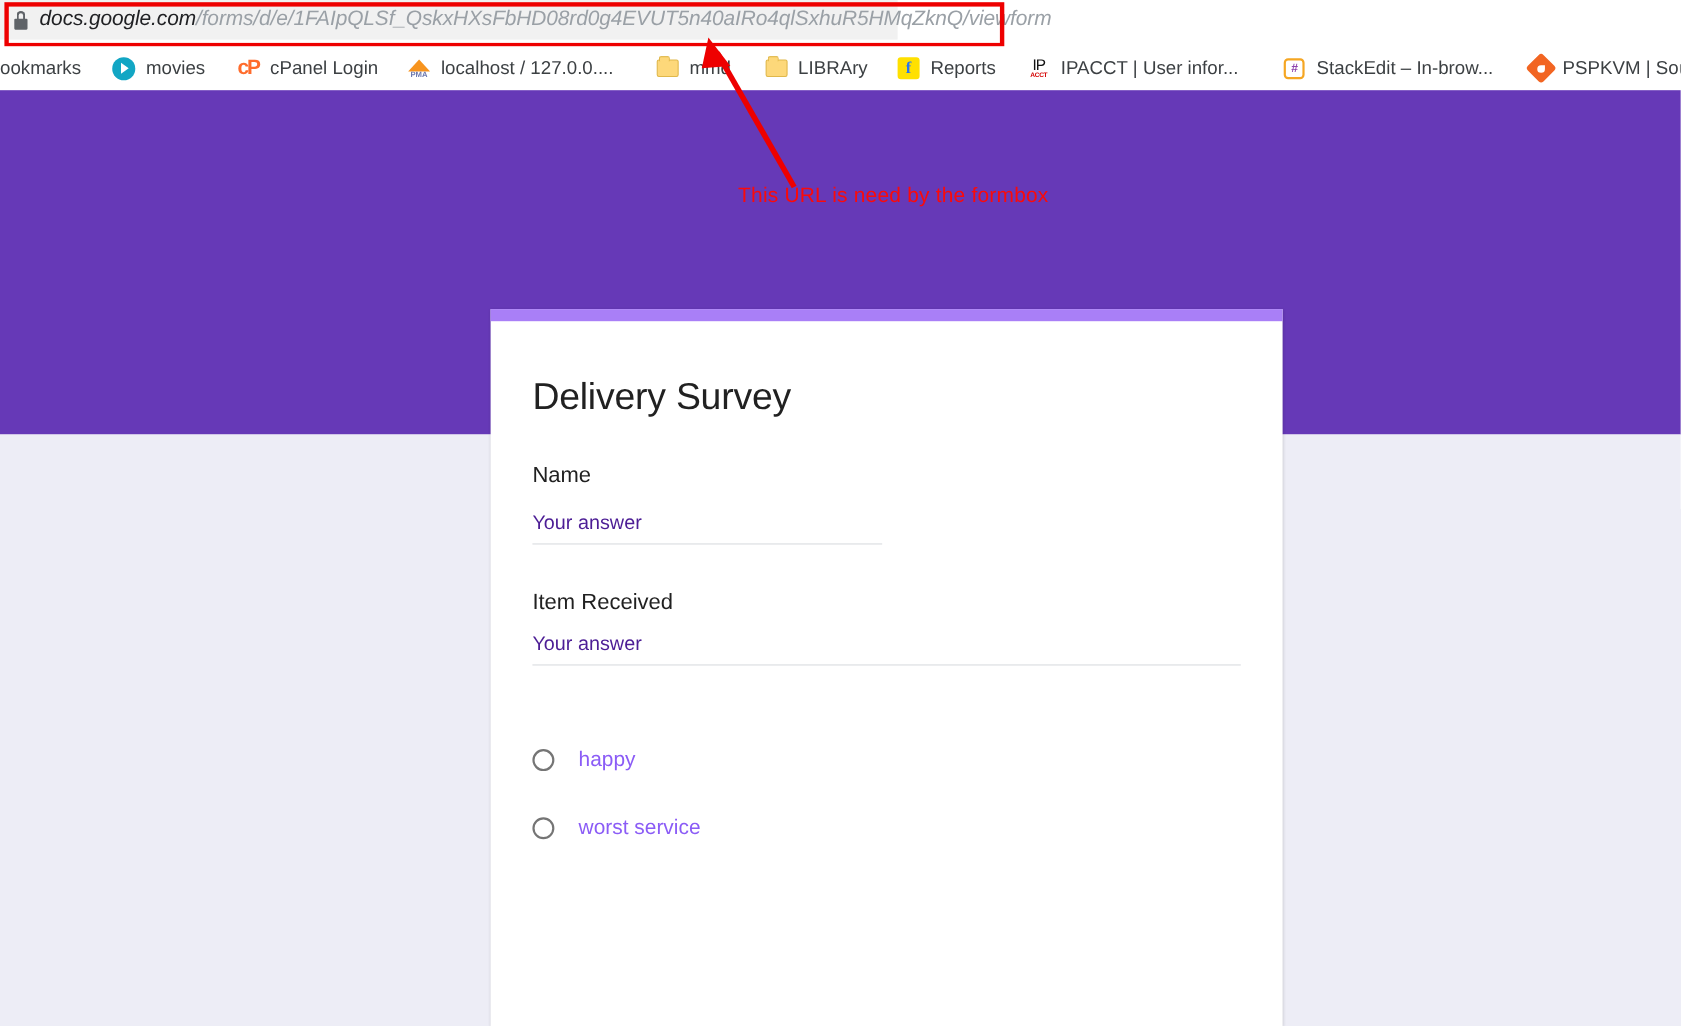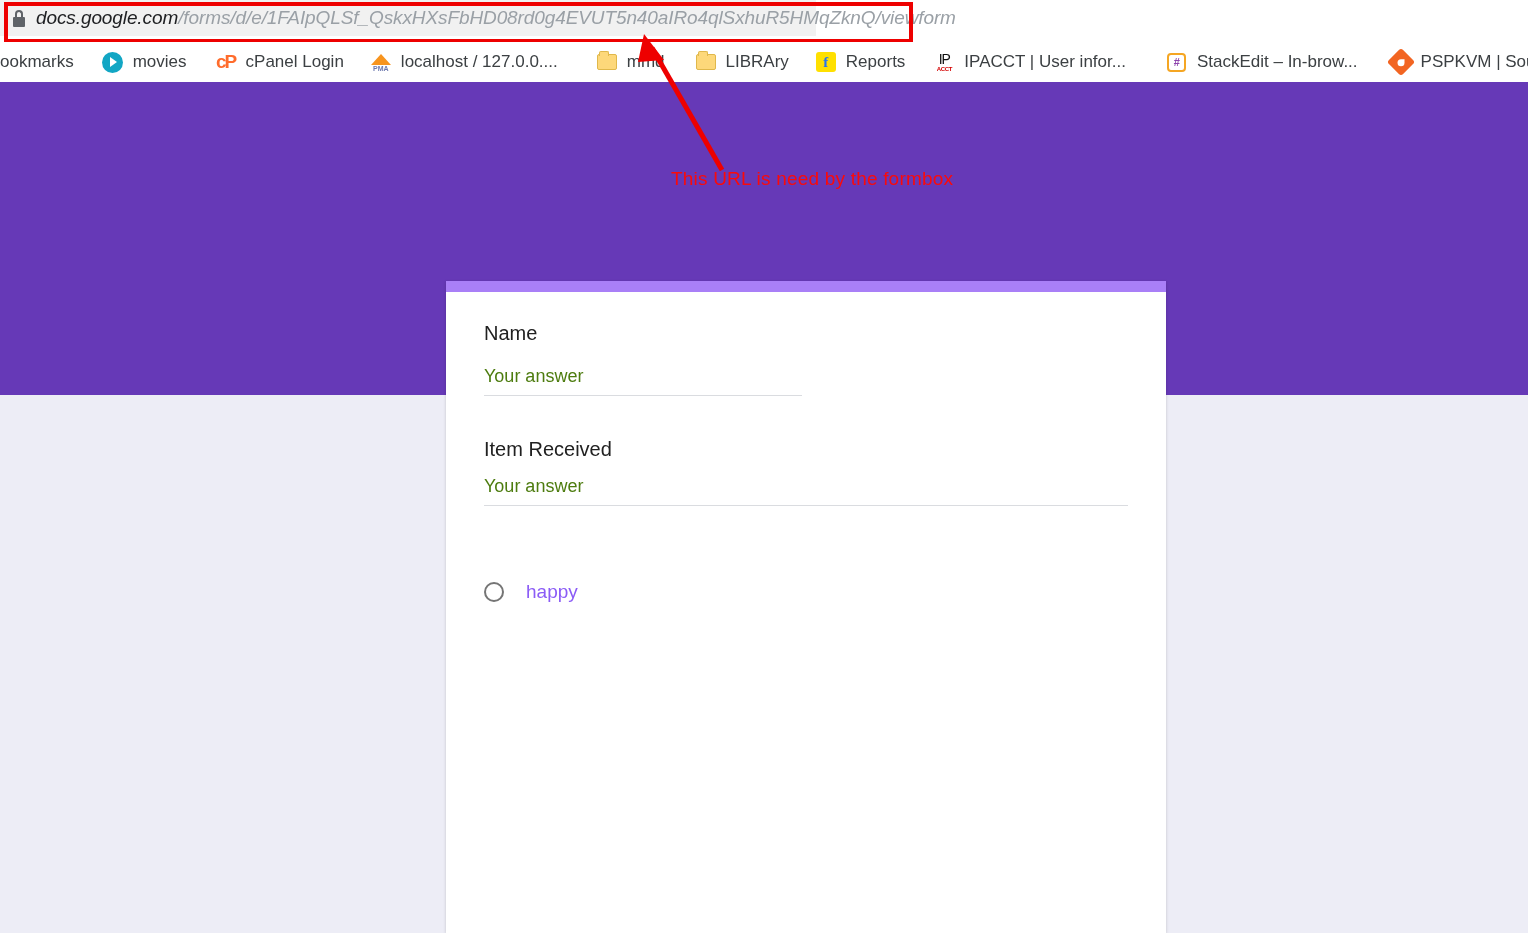--- a/index.html
+++ b/index.html
@@ -260,21 +260,21 @@
     font-size: 20px;
     color: #212121;
     font-weight: 400;
   }
   .q-input {
     margin-top: 21px;
     position: relative;
   }
   .q-input .placeholder {
     font-size: 18px;
-    color: #4d7c0f;
+    color: #4c1d95;
     padding-bottom: 8px;
     display: block;
   }
   .q-input .underline {
     height: 1px;
     background: #dadce0;
   }
   .q-input.short .underline { width: 318px; }
   .q-input.long  .underline { width: 644px; }
 
@@ -413,20 +413,21 @@
   <svg class="annot-arrow" viewBox="0 0 120 150">
     <line x1="92" y1="140" x2="22" y2="18" stroke="#ee0000" stroke-width="5"></line>
     <polygon points="14,4 34,30 8,32" fill="#ee0000"></polygon>
   </svg>
   <div class="annot-text">This URL is need by the formbox</div>
 
   <div class="form-card">
     <div class="card-accent"></div>
 
     <div class="card-inner">
+      <div class="form-title">Delivery Survey</div>
 
       <div class="q-block">
         <div class="q-label">Name</div>
         <div class="q-input short">
           <span class="placeholder">Your answer</span>
           <div class="underline"></div>
         </div>
       </div>
 
       <div class="q-block" style="padding-top:42px;">
@@ -436,19 +437,23 @@
           <div class="underline"></div>
         </div>
       </div>
 
       <div class="q-block" style="padding-top:45px;">
         <div class="q-radio-group">
           <div class="radio-row">
             <span class="radio-circle"></span>
             <span class="radio-label">happy</span>
           </div>
+          <div class="radio-row" style="margin-top:16px;">
+            <span class="radio-circle"></span>
+            <span class="radio-label">worst service</span>
+          </div>
         </div>
       </div>
 
     </div>
   </div>
 
 </div>
 
 </body></html>

